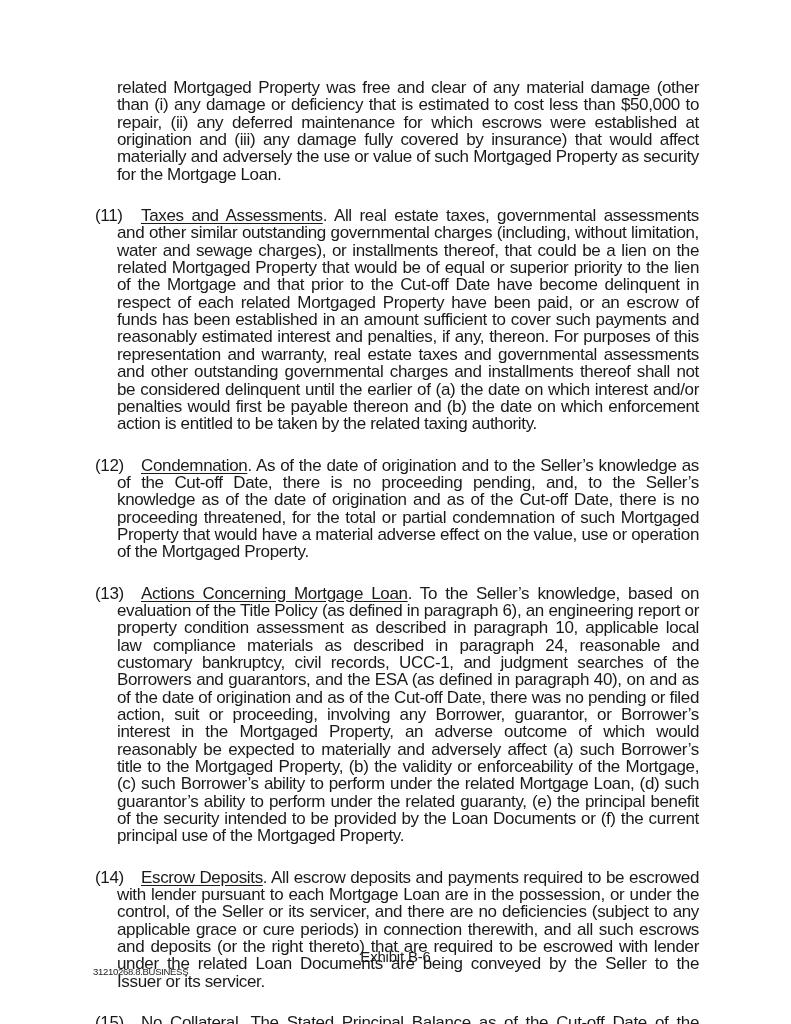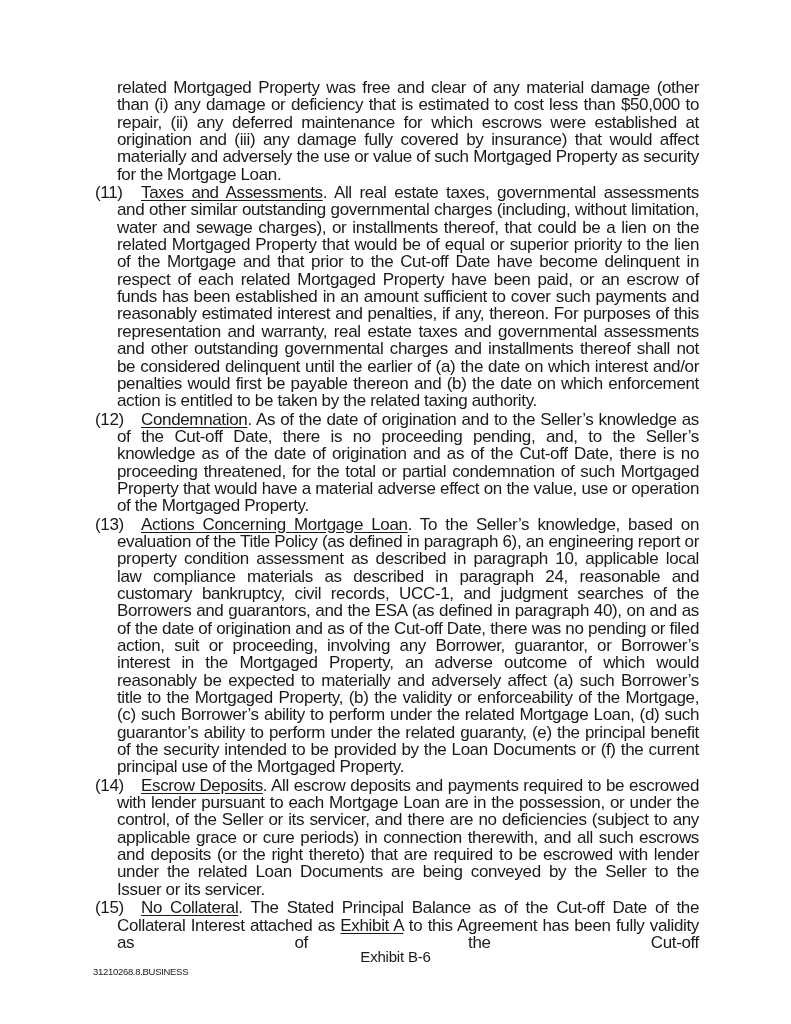--- a/index.html
+++ b/index.html
@@ -8,21 +8,21 @@
     position: absolute; left: 0; top: 0; width: 791px; height: 1024px;
     background: #ffffff; color: #1a1a1a;
     font-family: "Liberation Sans", sans-serif;
   }
   .body-text {
     position: absolute; left: 95px; top: 79px; width: 604px;
     font-size: 17px; line-height: 17.35px; letter-spacing: -0.35px;
   }
   .para { margin: 0; text-align: justify; text-align-last: left; }
   .cont { padding-left: 22px; }
-  .numbered { padding-left: 22px; text-indent: -22px; margin-top: 1px; }
+  .numbered { padding-left: 22px; text-indent: -22px; margin-top: 24px; }
   .num { display: inline-block; width: 46px; text-indent: 0; }
   .u { text-decoration: underline; text-underline-offset: 2px; }
   .footer-title {
     position: absolute; left: 0; width: 791px; top: 948px;
     text-align: center; font-size: 15px; letter-spacing: -0.2px;
   }
   .footer-id {
     position: absolute; left: 93px; top: 966px;
     font-size: 9.5px; letter-spacing: -0.3px;
   }

